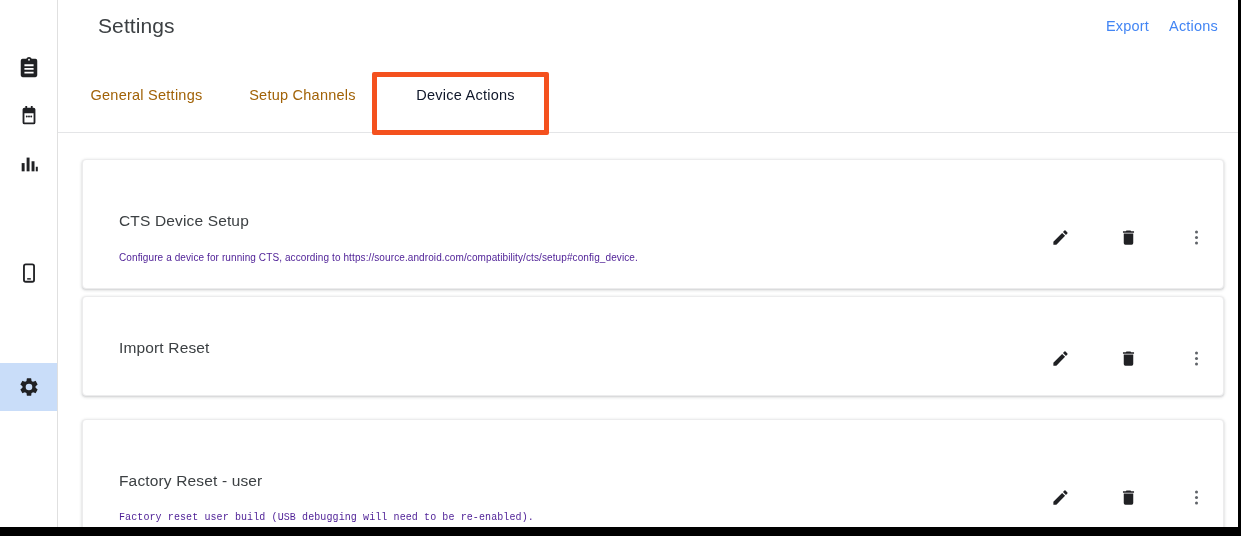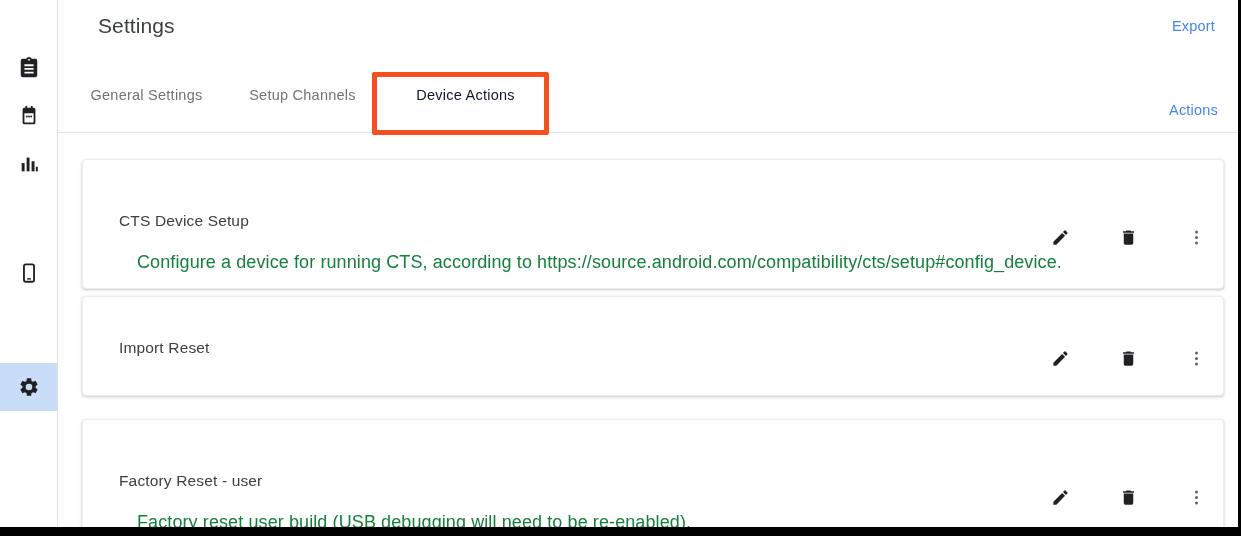--- a/index.html
+++ b/index.html
@@ -73,22 +73,21 @@
     left: 16px; top: 14px;
     font-size: 21px;
     color: #3c4043;
     letter-spacing: .1px;
     margin-left: 24px;
   }
   .header-actions {
     position: absolute;
     right: 20px; top: 18px;
     display: flex;
-    gap: 68px;
-    flex-direction: column;
+    gap: 20px;
   }
   .header-link {
     font-size: 14.5px;
     color: #4285f4;
     cursor: pointer;
     letter-spacing: .2px;
     background: none;
     border: none;
     font-family: inherit;
     padding: 0;
@@ -102,21 +101,21 @@
     border-bottom: 1px solid #e4e5e7;
   }
   .tab {
     position: absolute;
     top: 0;
     height: 76px;
     display: flex;
     align-items: center;
     justify-content: center;
     font-size: 14.5px;
-    color: #737373;
+    color: #a16207;
     cursor: pointer;
     letter-spacing: .25px;
     user-select: none;
   }
   .tab.active { color: #0f172a; font-weight: 500; }
   .tab.active::after {
     content: "";
     position: absolute;
     left: 12px; right: 12px;
     bottom: 0;
@@ -159,25 +158,24 @@
     position: absolute;
     left: 36px;
     font-size: 15.5px;
     color: #3c4043;
     letter-spacing: .15px;
     white-space: nowrap;
   }
   .card-desc {
     position: absolute;
     left: 36px;
-    font-size: 18px;
-    color: #15803d;
+    font-size: 10px;
+    color: #4c1d95;
     letter-spacing: .1px;
     white-space: nowrap;
-    margin-left: 18px;
   }
   .card-actions {
     position: absolute;
     right: 14px;
     display: flex;
     align-items: center;
     gap: 42px;
   }
   .icon-btn {
     width: 26px; height: 26px;
@@ -313,21 +311,21 @@
                 <circle cx="12" cy="18.8" r="1.9"></circle>
               </svg>
             </button>
           </div>
         </div>
       </div>
 
       <div class="card" style="top:272px; height:130px;">
         <div class="card-body">
           <div class="card-title" style="top:52px;">Factory Reset - user</div>
-          <div class="card-desc" style="top:92px;">Factory reset user build (USB debugging will need to be re-enabled).</div>
+          <div class="card-desc" style="top:92px;font-family:Liberation Mono, monospace;">Factory reset user build (USB debugging will need to be re-enabled).</div>
           <div class="card-actions" style="top:64px;">
             <button class="icon-btn">
               <svg width="19" height="19" viewBox="0 0 24 24" fill="#202124">
                 <path d="M3 17.25V21h3.75L17.81 9.94l-3.75-3.75L3 17.25zM20.71 7.04a1 1 0 0 0 0-1.41l-2.34-2.34a1 1 0 0 0-1.41 0l-1.83 1.83 3.75 3.75 1.83-1.83z"></path>
               </svg>
             </button>
             <button class="icon-btn">
               <svg width="19" height="19" viewBox="0 0 24 24" fill="#202124">
                 <path d="M6 19a2 2 0 0 0 2 2h8a2 2 0 0 0 2-2V7H6v12zM19 4h-3.5l-1-1h-5l-1 1H5v2h14V4z"></path>
               </svg>

